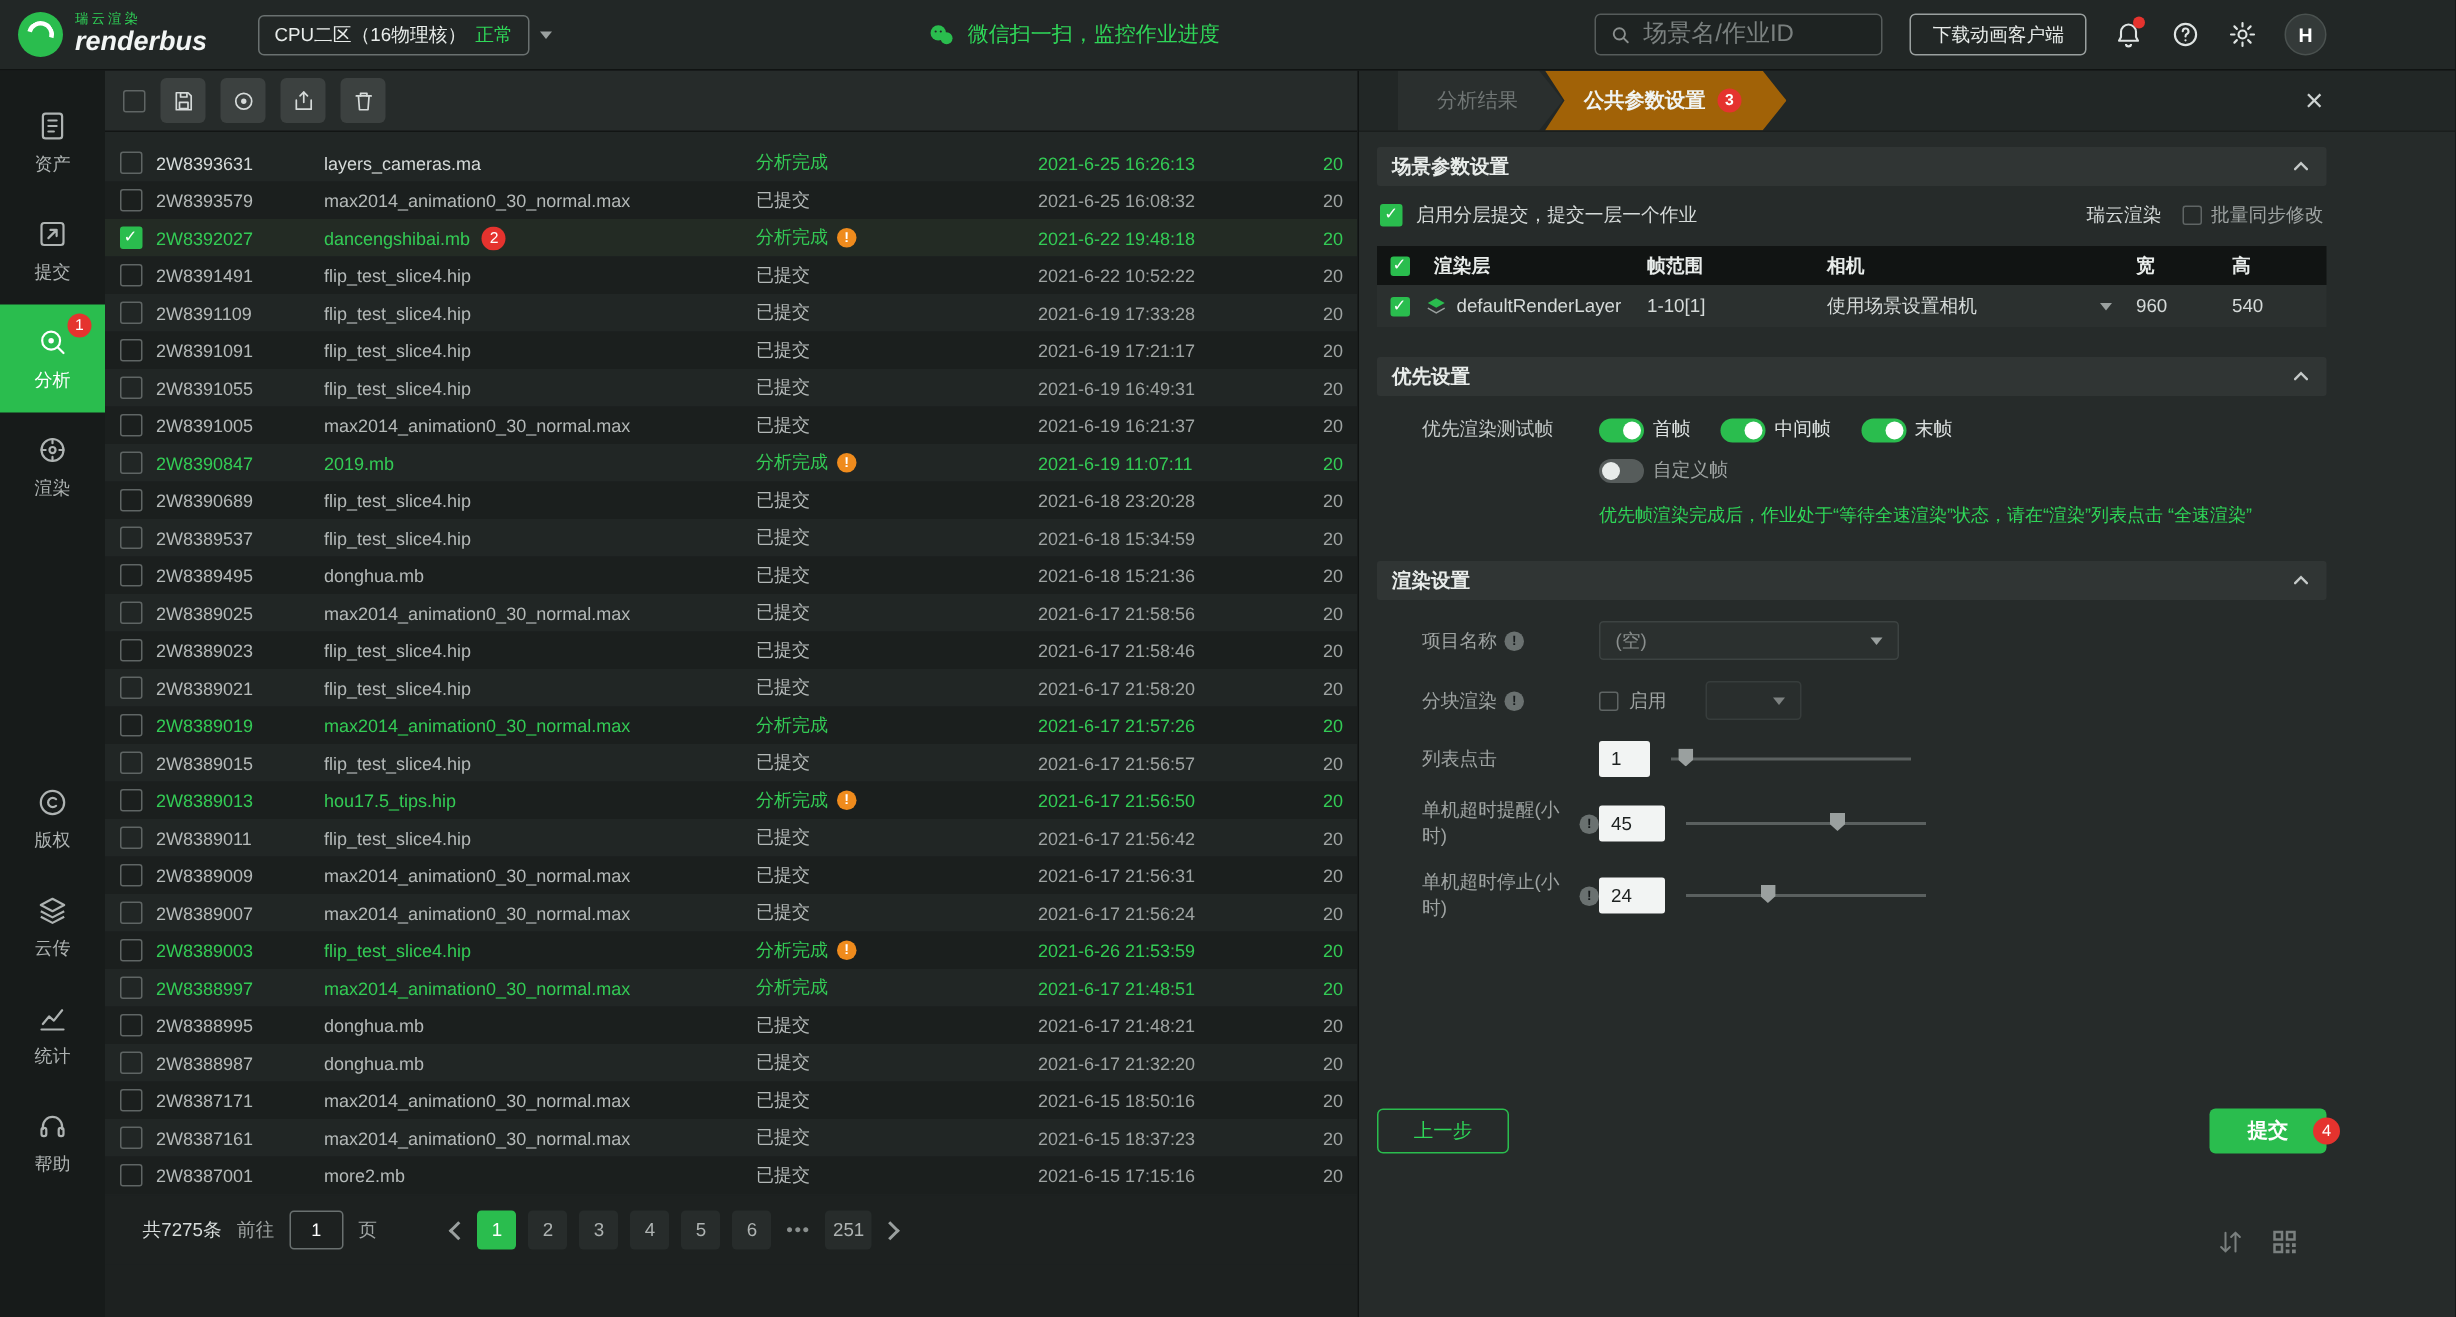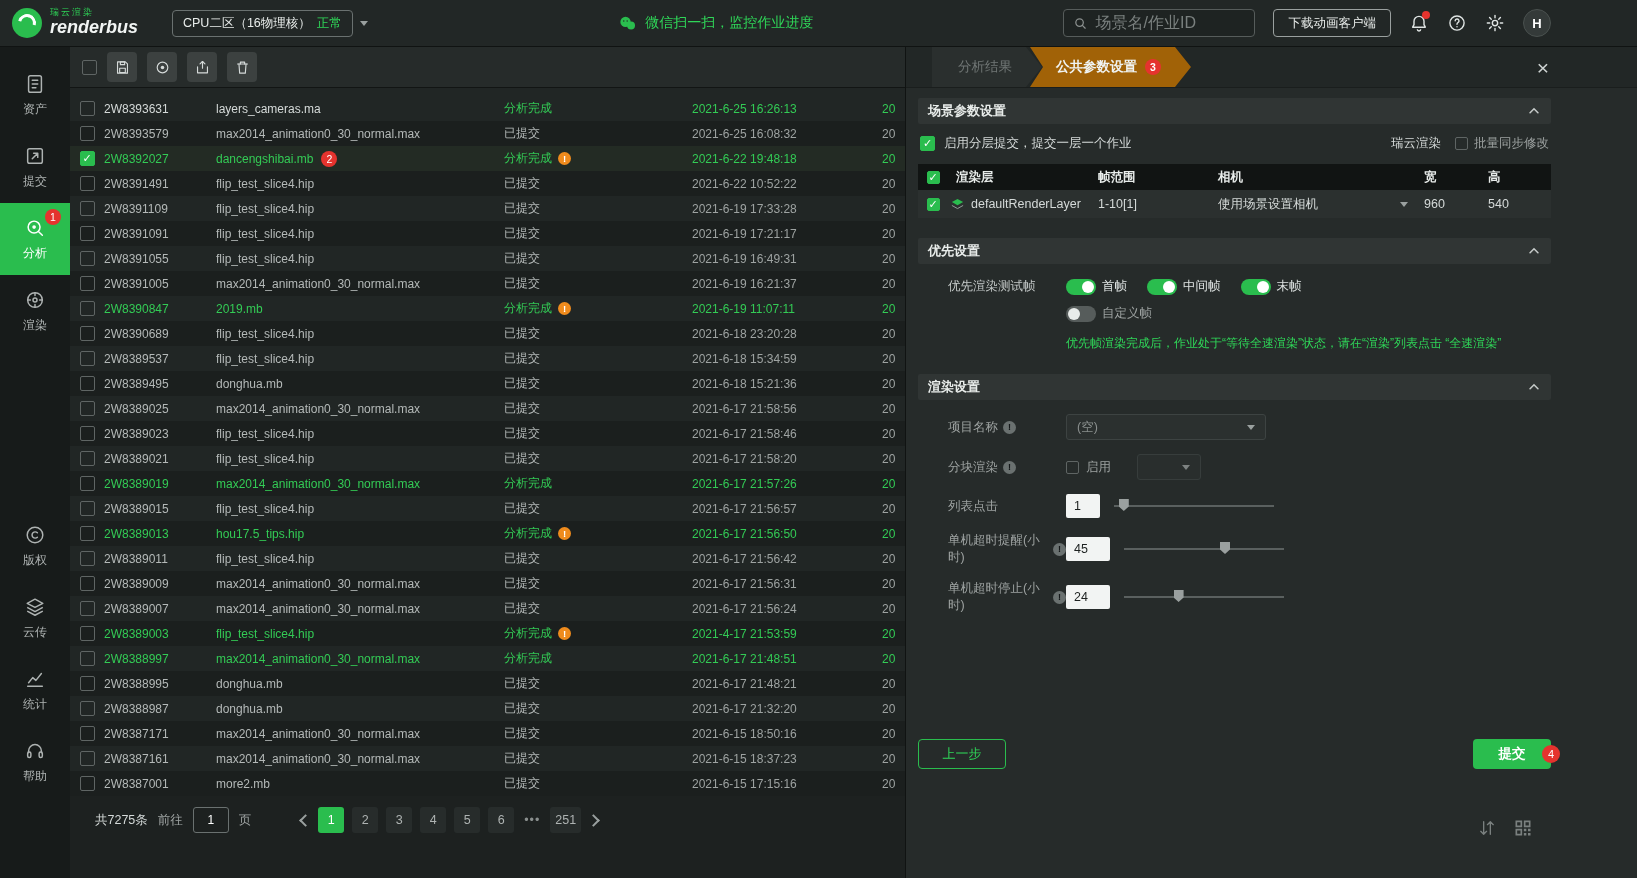--- a/index.html
+++ b/index.html
@@ -674,21 +674,21 @@
           </div>
     <div class="c-id">2W8389003</div>
     <div class="c-name">
       <span class="fname">flip_test_slice4.hip</span>
 
     </div>
     <div class="c-status">
       <span>分析完成</span>
       <span class="warn" style="display: inline-flex;">!</span>
     </div>
-    <div class="c-time">2021-4-17 21:53:59</div>
+    <div class="c-time">2021-6-26 21:53:59</div>
     <div class="c-tail">20</div>
   </div>
         <div class="job-row odd tone-full">
     <div class="c-check">
             <span class="cb"></span>
           </div>
     <div class="c-id">2W8388997</div>
     <div class="c-name">
       <span class="fname">max2014_animation0_30_normal.max</span>
 

